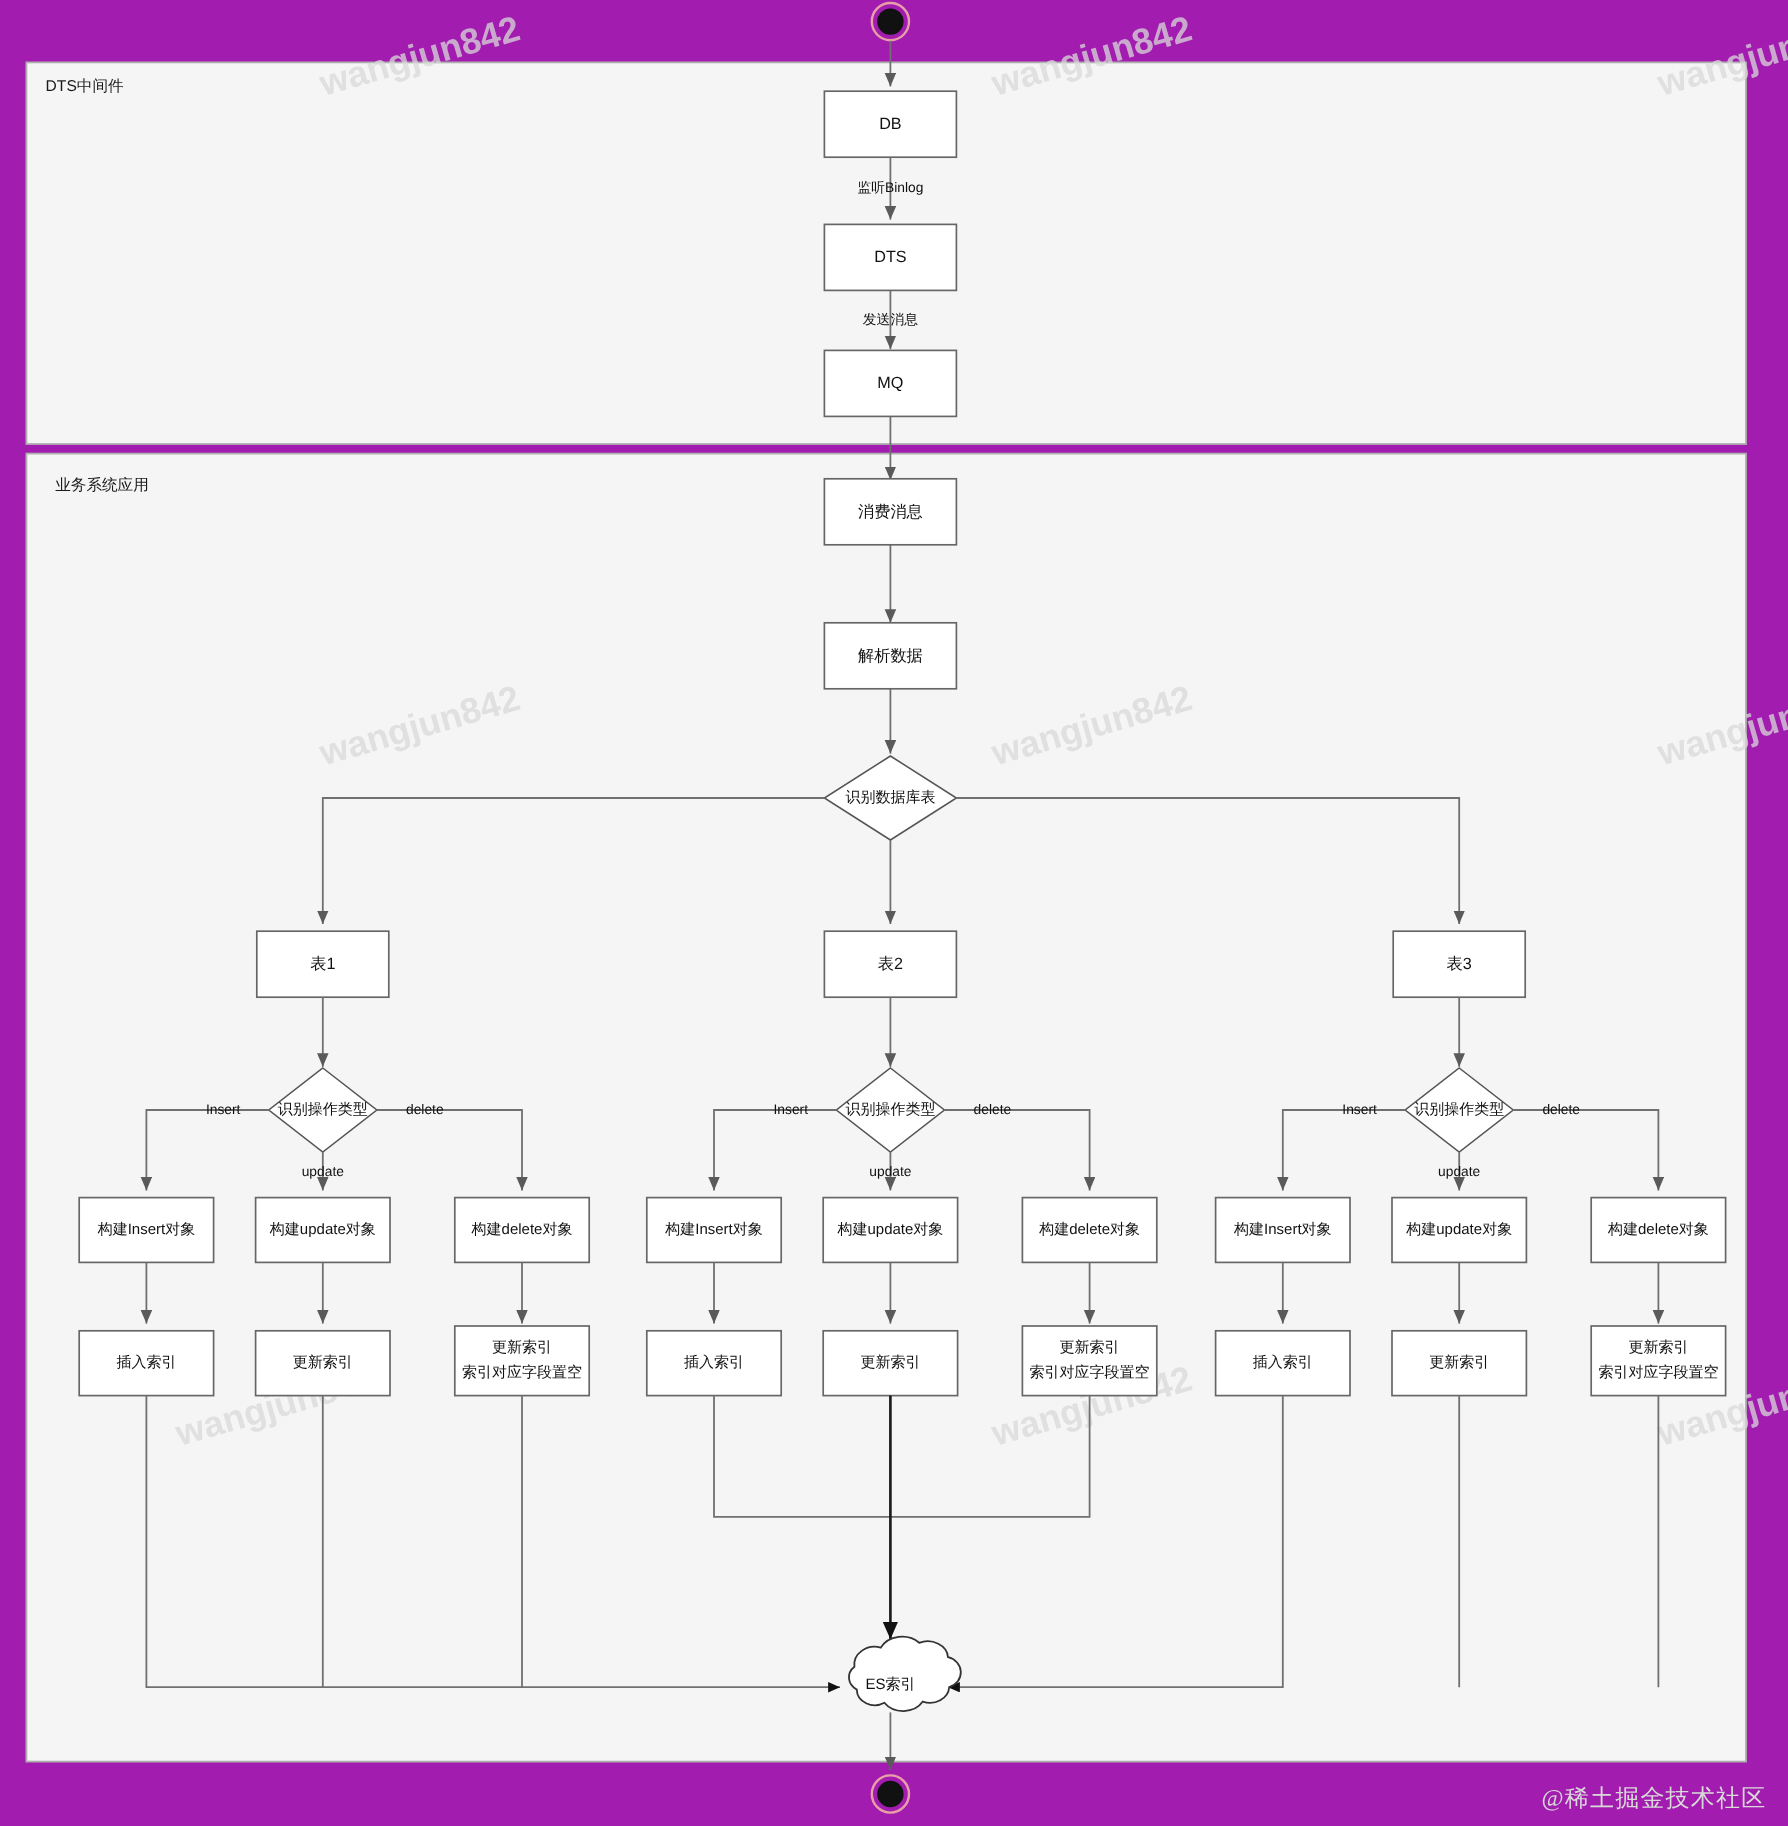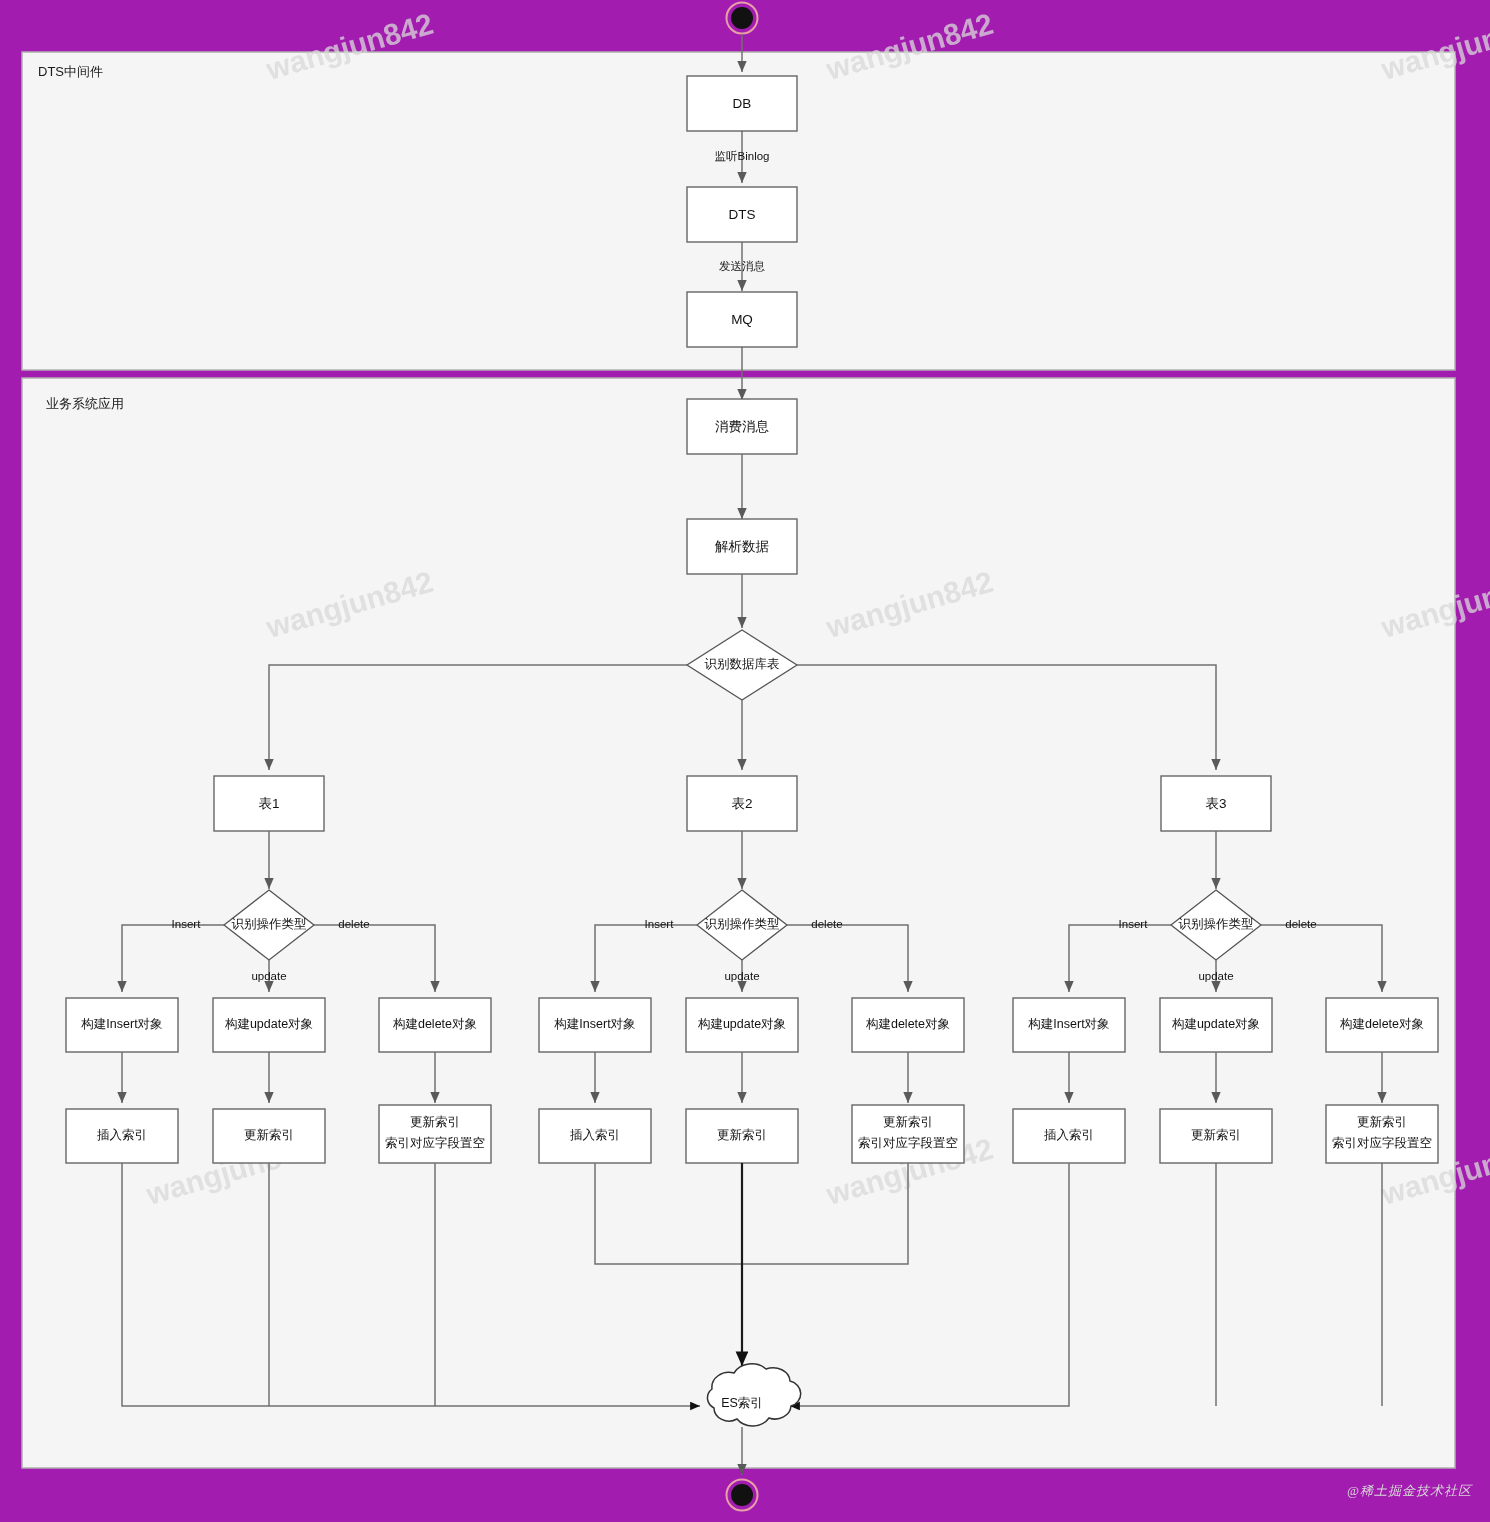--- a/index.html
+++ b/index.html
@@ -83,27 +83,26 @@
     font-size: 30px;
     fill: #d9d9d9;
     font-family: "Liberation Sans", "DejaVu Sans", sans-serif;
     font-weight: 600;
     opacity: 0.75;
     pointer-events: none;
   }
   .watermark-brand {
     position: absolute;
     right: 18px;
-    bottom: 22px;
-    font-size: 13px;
+    bottom: 10px;
+    font-size: 20px;
     color: #d8d8d8;
     font-family: "Liberation Serif", "DejaVu Serif", serif;
     letter-spacing: 1px;
     pointer-events: none;
-    font-style: italic;
   }
 </style>
 </head>
 <body>
 
 <div id="page">
 
   <svg class="canvas" viewBox="0 0 1490 1522">
     <defs>
       <marker id="arrow-gray" markerWidth="9" markerHeight="9" refX="7.5" refY="3.2" orient="auto" markerUnits="strokeWidth">

